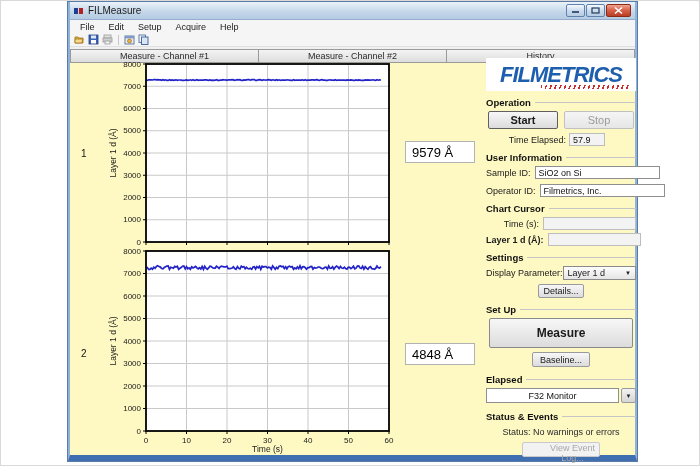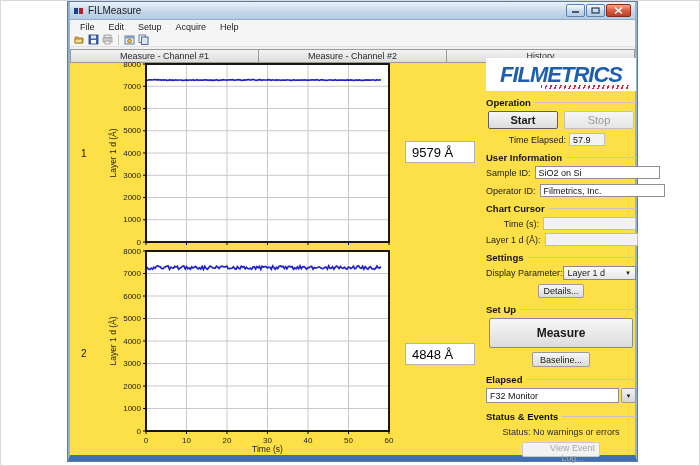--- a/index.html
+++ b/index.html
@@ -1,18 +1,18 @@
 <!DOCTYPE html>
 <html><head>
 <meta charset="utf-8">
 <style>
   html,body{margin:0;padding:0;}
   body{font-family:"Liberation Sans",sans-serif;background:#fff;}
   .page{position:relative;width:700px;height:466px;background:#fff;overflow:hidden;box-shadow:inset 0 0 0 1px #d9d9d9;}
-  .win{position:absolute;left:68px;top:2px;width:569px;height:459px;background:#fde047;
+  .win{position:absolute;left:68px;top:2px;width:569px;height:459px;background:#fef9c3;
        border-left:2px solid #8fb3d8;border-right:2px solid #8fb3d8;border-bottom:6px solid #3f6fb0;
        box-shadow:0 0 0 1px #5a7ca6;box-sizing:border-box;}
   
   .titlebar{height:17px;background:linear-gradient(#eaf3fb,#c3d6e9 60%,#b5cce2);border-bottom:1px solid #96accb;
             display:flex;align-items:center;padding:0 4px;}
   .title-text{font-size:10px;color:#1c1c1c;margin-left:4px;}
   .caption-btns{margin-left:auto;display:flex;gap:1px;}
   .cap-btn{width:19px;height:13px;border:1px solid #5e82ad;border-radius:2px;box-sizing:border-box;
            background:linear-gradient(#f6fafd,#cddced 50%,#b6cce1);display:flex;align-items:center;justify-content:center;}
   .cap-btn.close{width:25px;background:linear-gradient(#f0a492,#d8644a 45%,#bb3d24);border-color:#8e2913;}
@@ -287,21 +287,21 @@
 
       <div class="sec-h mt6">
           <span class="t">Chart Cursor</span>
           <span class="hline"></span>
         </div>
       <div class="row">
         <span class="lbl" style="flex:1;text-align:right;margin-right:4px;">Time (s):</span>
         <input class="fld gray" style="width: 93px;" readonly="" value="">
       </div>
       <div class="row mt3">
-        <span class="lbl" style="flex:1;text-align:right;margin-right:4px;">Layer 1 d (Å):</span>
+        <span class="lbl" style="flex:1;text-align:right;margin-right:4px;font-weight:bold;">Layer 1 d (Å):</span>
         <input class="fld gray" style="width: 93px;" readonly="" value="">
       </div>
 
       <div class="sec-h mt6">
           <span class="t">Settings</span>
           <span class="hline"></span>
         </div>
       <div class="row">
         <span class="lbl">Display Parameter:</span>
         <span class="combo" style="width:76px;margin-left:auto;">
@@ -316,21 +316,21 @@
           <span class="hline"></span>
         </div>
       <button class="btn btn-measure">Measure</button>
       <button class="btn btn-baseline">Baseline...</button>
 
       <div class="sec-h mt7">
           <span class="t">Elapsed</span>
           <span class="hline"></span>
         </div>
       <div class="row">
-        <input class="fld" style="flex: 1 1 0%; height: 15px;" value="F32 Monitor">
+        <input class="fld" style="flex: 1 1 0%; height: 15px; text-align: center;" value="F32 Monitor">
         <span class="drop-btn">
             <span>▼</span>
           </span>
       </div>
 
       <div class="sec-h mt8">
           <span class="t">Status &amp; Events</span>
           <span class="hline"></span>
         </div>
       <div class="status-line">Status: No warnings or errors</div>

